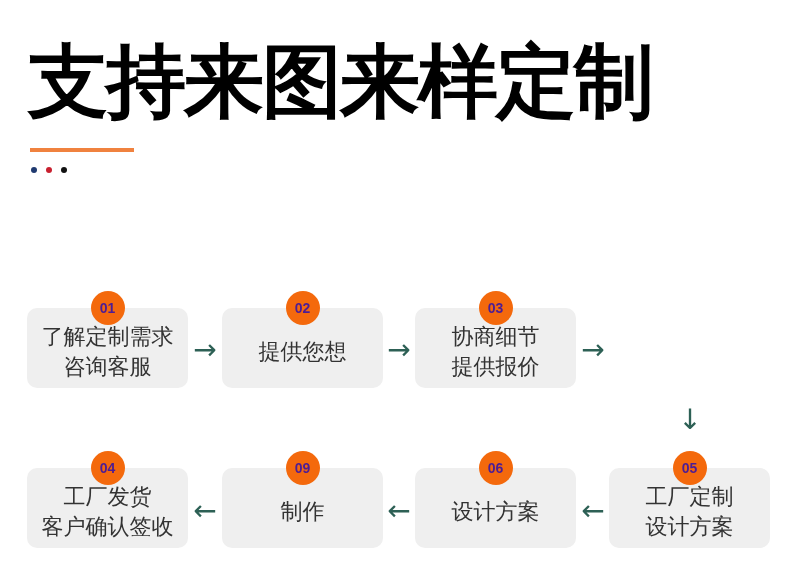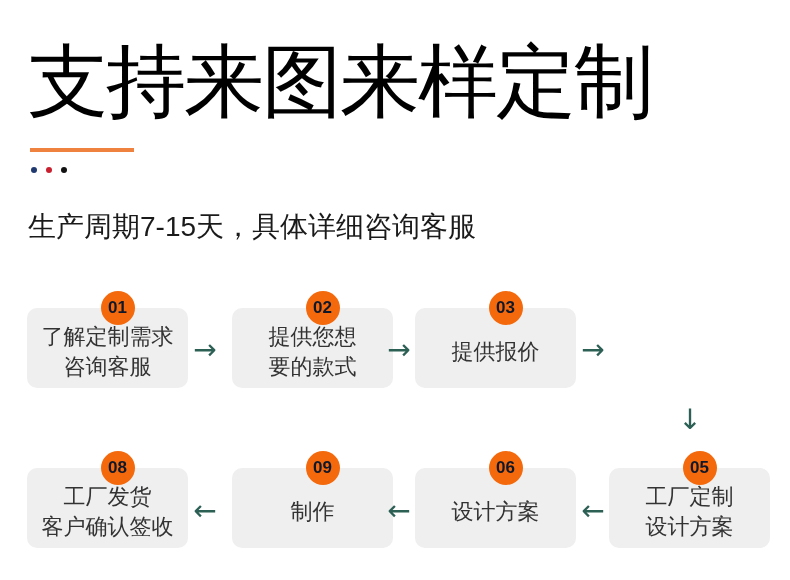--- a/index.html
+++ b/index.html
@@ -2,59 +2,59 @@
 <html><head>
 <meta charset="utf-8">
 <style>
   html,body{margin:0;padding:0;background:#fff;}
   .page{
     position:relative;width:790px;height:580px;background:#ffffff;overflow:hidden;
     font-family:"Liberation Sans","DejaVu Sans",sans-serif;
   }
   .title{
     position:absolute;left:28px;top:38px;
-    font-size:80px;font-weight:400;color:#000;line-height:1.1;
+    font-size:80px;font-weight:700;color:#000;line-height:1.1;
     letter-spacing:-2px;white-space:nowrap;
   }
   .underline{
     position:absolute;left:30px;top:148px;width:104px;height:4px;background:#f0823f;
   }
   .dots{position:absolute;left:31px;top:167px;display:flex;align-items:center;}
   .dot{width:6px;height:6px;border-radius:50%;margin-right:9px;}
   .dot1{background:#203a70;}
   .dot2{background:#c8202f;}
   .dot3{background:#121212;}
   .subtitle{
     position:absolute;left:28px;top:208px;
     font-size:28px;color:#1a1a1a;white-space:nowrap;
   }
   .box{
     position:absolute;width:161px;height:80px;background:#efefef;border-radius:10px;
   }
   .badge{
     position:absolute;left:50%;top:-17px;transform:translateX(-50%);
     width:34px;height:34px;border-radius:50%;background:#f4690c;
-    color:#0f172a;font-size:17px;font-weight:bold;
-    display:flex;align-items:center;justify-content:center;margin-left:10px;
+    color:#4c1d95;font-size:14px;font-weight:bold;
+    display:flex;align-items:center;justify-content:center;
   }
   .box-text{
     display:flex;flex-direction:column;align-items:center;justify-content:center;
     height:100%;box-sizing:border-box;padding-top:8px;
     font-size:22px;color:#333;line-height:30px;white-space:nowrap;
   }
   .arrow{
     position:absolute;width:40px;text-align:center;
     color:#2d6055;font-size:28px;line-height:28px;
     font-family:"DejaVu Sans",sans-serif;
   }
   
   .r1{top:308px;}
   .r2{top:468px;}
   .c1{left:27px;}
-  .c2{left:232px;}
+  .c2{left:222px;}
   .c3{left:415px;}
   .c4{left:609px;}
   .a1{left:185px;}
   .a2{left:379px;}
   .a3{left:573px;}
   .ar1{top:336px;}
   .ar2{top:497px;}
   .adown{left:670px;top:406px;}
 </style>
 </head>
@@ -62,53 +62,52 @@
 
 <div class="page">
 
   <div class="title">支持来图来样定制</div>
   <div class="underline"></div>
   <div class="dots">
     <span class="dot dot1"></span>
     <span class="dot dot2"></span>
     <span class="dot dot3"></span>
   </div>
-  <div class="subtitle">生产周期7-15天，具体详细咨询客服</div>
 
   <div class="box r1 c1">
     <div class="badge">01</div>
     <div class="box-text">
       <span>了解定制需求</span>
       <span>咨询客服</span>
     </div>
   </div>
   <div class="arrow ar1 a1">→</div>
 
   <div class="box r1 c2">
     <div class="badge">02</div>
     <div class="box-text">
       <span>提供您想</span>
-      <span>要的款式</span>
     </div>
   </div>
   <div class="arrow ar1 a2">→</div>
 
   <div class="box r1 c3">
     <div class="badge">03</div>
     <div class="box-text">
+      <span>协商细节</span>
       <span>提供报价</span>
     </div>
   </div>
   <div class="arrow ar1 a3">→</div>
 
 
   <div class="arrow adown">↓</div>
 
   <div class="box r2 c1">
-    <div class="badge">08</div>
+    <div class="badge">04</div>
     <div class="box-text">
       <span>工厂发货</span>
       <span>客户确认签收</span>
     </div>
   </div>
   <div class="arrow ar2 a1">←</div>
 
   <div class="box r2 c2">
     <div class="badge">09</div>
     <div class="box-text">

